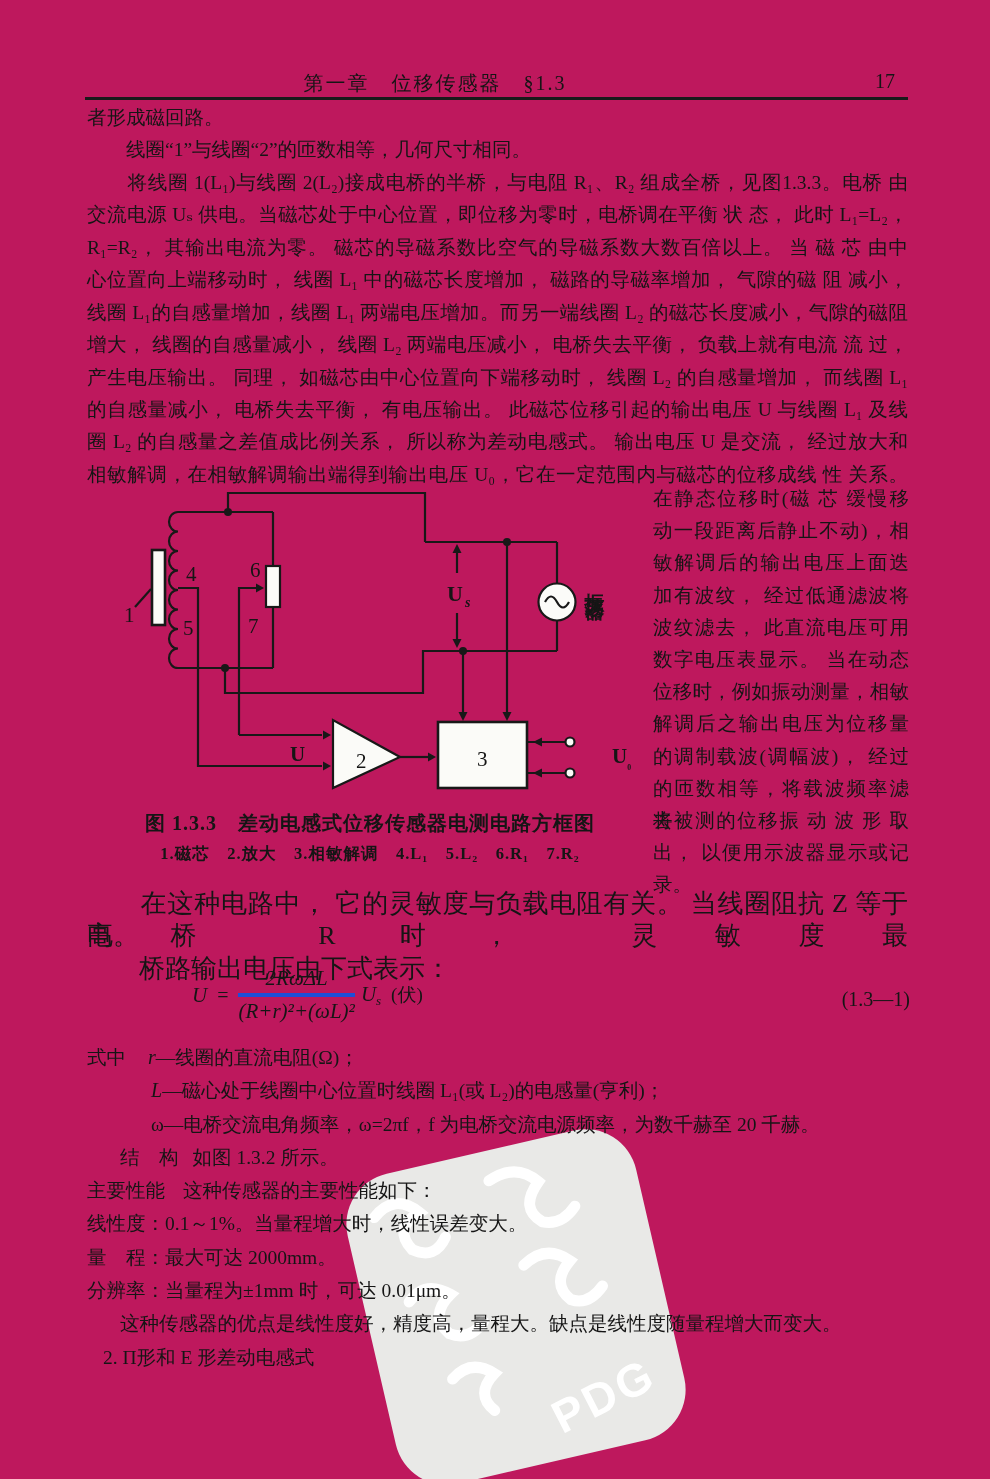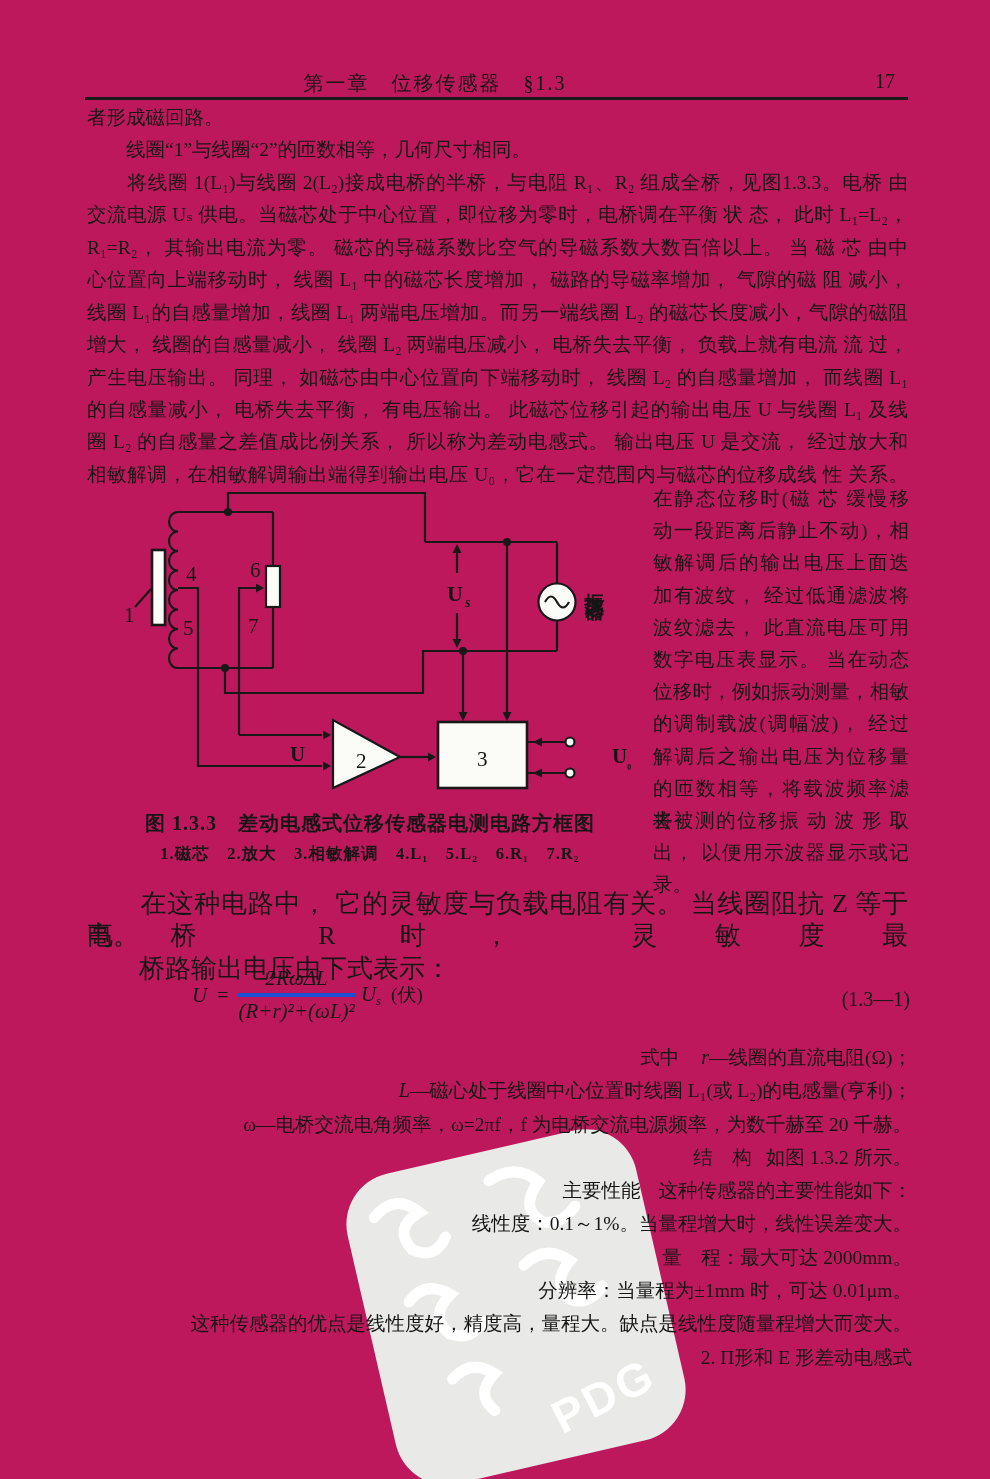--- a/index.html
+++ b/index.html
@@ -37,21 +37,21 @@
   #formula .eq{margin:0 10px;font-size:20px;}
   #formula .frac{display:inline-block;text-align:center;font-style:italic;}
   #formula .num{padding:0 8px 2px 8px;border-bottom:4px solid #1d4ed8;font-style:italic;}
   #formula .den{padding-top:2px;}
   #formula .mult{margin-left:6px;font-style:italic;}
   #formula .mult .sb{font-size:13px;font-style:italic;vertical-align:-4px;}
   #formula .unit{margin-left:10px;font-size:19px;font-style:normal;}
   #eq-num{left:800px;top:988px;width:110px;text-align:right;font-size:20px;z-index:2;}
   
   #defs{left:87px;top:1041px;width:825px;font-size:19.5px;z-index:2;}
-  .dline{height:33.3px;line-height:33.3px;white-space:nowrap;text-align:right;}
+  .dline{height:33.3px;line-height:33.3px;white-space:nowrap;}
   .ind64{padding-left:64px;} .ind33{padding-left:33px;} .ind16{padding-left:16px;}
   .vv{font-style:italic;font-size:20px;}
   .bold{font-weight:400;}
   .gap22{margin-right:22px;} .gap16{margin-right:14px;} .gap20{margin-right:18px;margin-top:47px;}
   
   #wm{left:368px;top:1148px;width:296px;height:318px;background:#e9e9e7;
       border-radius:52px;transform:rotate(-13deg);z-index:1;}
   #wm svg{position:absolute;left:0;top:0;}
   #wm-pdg{position:absolute;right:28px;bottom:26px;color:#ffffff;
       font-family:"Liberation Sans","DejaVu Sans",sans-serif;
@@ -83,22 +83,22 @@
   </div>
 
   <div class="abs" id="rcol">
     <div class="rline">在静态位移时(磁 芯 缓慢移</div>
     <div class="rline">动一段距离后静止不动)，相</div>
     <div class="rline">敏解调后的输出电压上面迭</div>
     <div class="rline">加有波纹， 经过低通滤波将</div>
     <div class="rline">波纹滤去， 此直流电压可用</div>
     <div class="rline">数字电压表显示。 当在动态</div>
     <div class="rline">位移时，例如振动测量，相敏</div>
+    <div class="rline">解调后之输出电压为位移量</div>
     <div class="rline">的调制载波(调幅波)， 经过</div>
-    <div class="rline">解调后之输出电压为位移量</div>
     <div class="rline">的匝数相等，将载波频率滤去，</div>
     <div class="rline">将被测的位移振 动 波 形 取</div>
     <div class="rline">出， 以便用示波器显示或记</div>
     <div class="rline last">录。</div>
   </div>
 
   <div class="abs" id="fig">
     <svg width="560" height="400" viewBox="0 0 560 400" fill="none" stroke="#181818" stroke-width="2.2">
 
       <rect x="62" y="75" width="13" height="75" stroke-width="2.6" fill="#fbfbf8"></rect>

